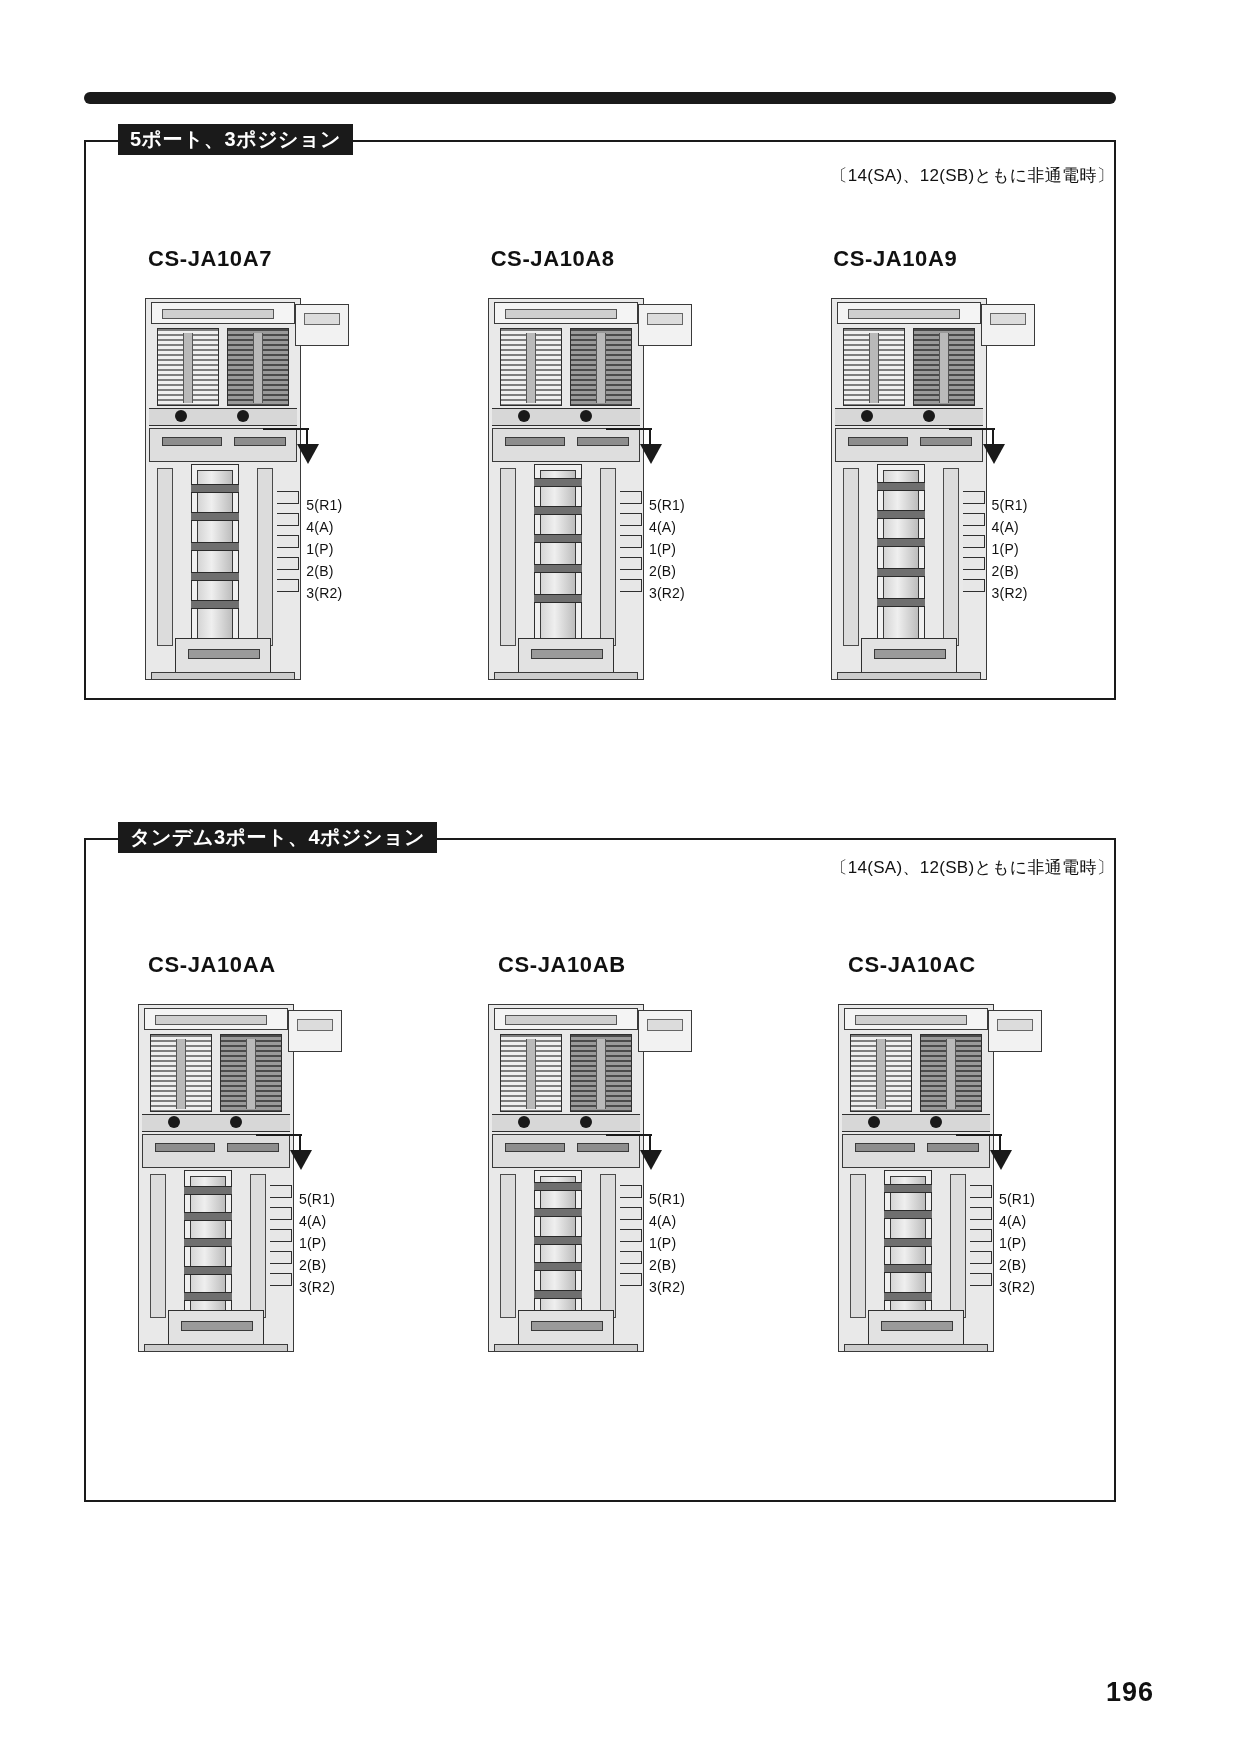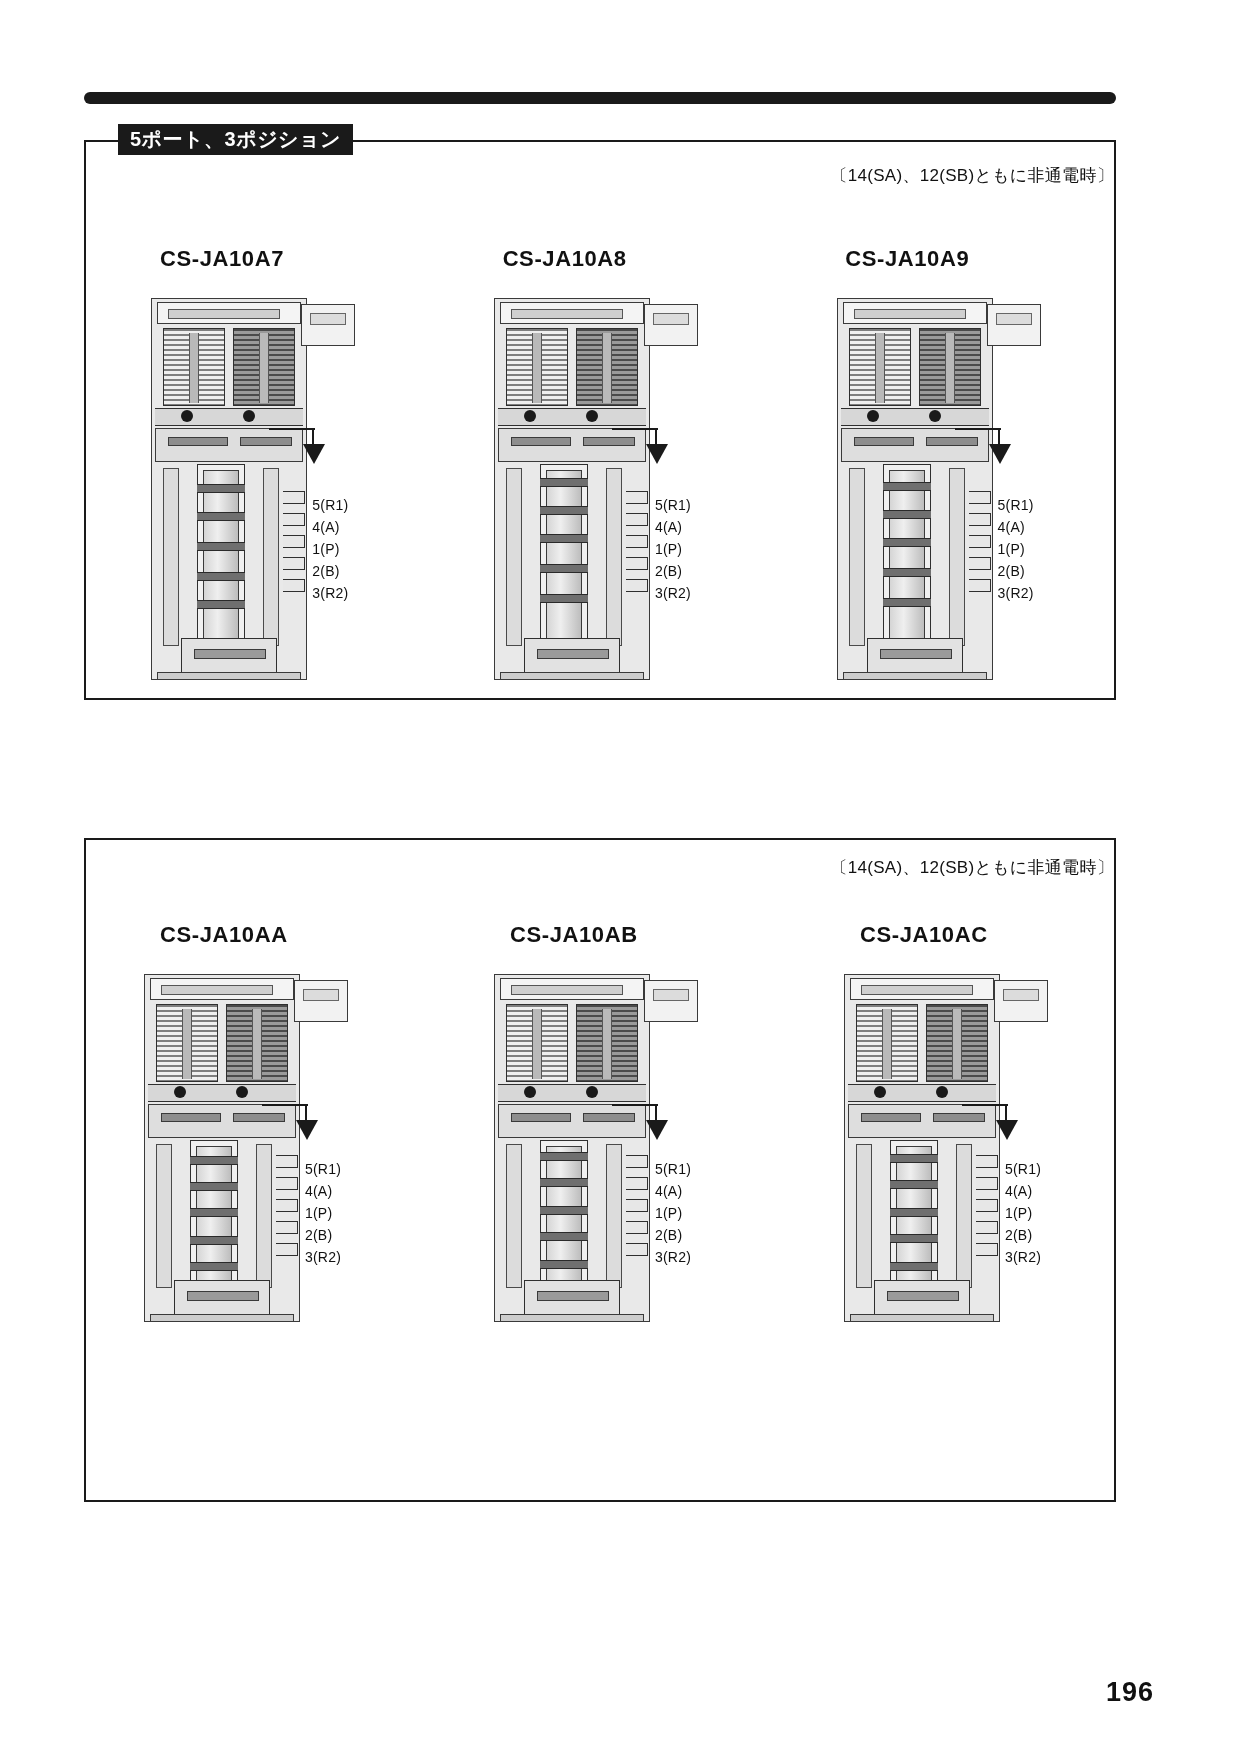--- a/index.html
+++ b/index.html
@@ -58,29 +58,28 @@
   }
   #section-2 .cond-note { top: 16px; }
 
   
   .fig-row {
     position: absolute;
     left: 0; right: 0;
     display: flex;
   }
   #row-1 { top: 104px; }
-  #row-2 { top: 82px; gap: 22px; }
+  #row-2 { top: 112px; gap: 22px; }
 
   .fig-col {
     width: 33.33%;
     position: relative;
     display: flex;
     flex-direction: column;
     align-items: center;
-    padding-left: 12px;
   }
   .fig-title {
     font-size: 22px;
     font-weight: bold;
     letter-spacing: 0.6px;
     margin-bottom: 26px;
     align-self: flex-start;
     margin-left: 62px;
   }
 
@@ -492,20 +491,21 @@
             <span class="plabel">3(R2)</span>
           </div>
         </div>
       </div>
     </div>
 
   </div>
 </div>
 
 <div class="section" id="section-2">
+  <div class="section-tab">タンデム3ポート、4ポジション</div>
   <div class="cond-note">〔14(SA)、12(SB)ともに非通電時〕</div>
 
   <div class="fig-row" id="row-2">
 
     <div class="fig-col">
       <div class="fig-title">CS-JA10AA</div>
       <div class="valve tall">
         <div class="vbody"></div>
         <div class="vtop"></div>
         <div class="vconn"></div>

